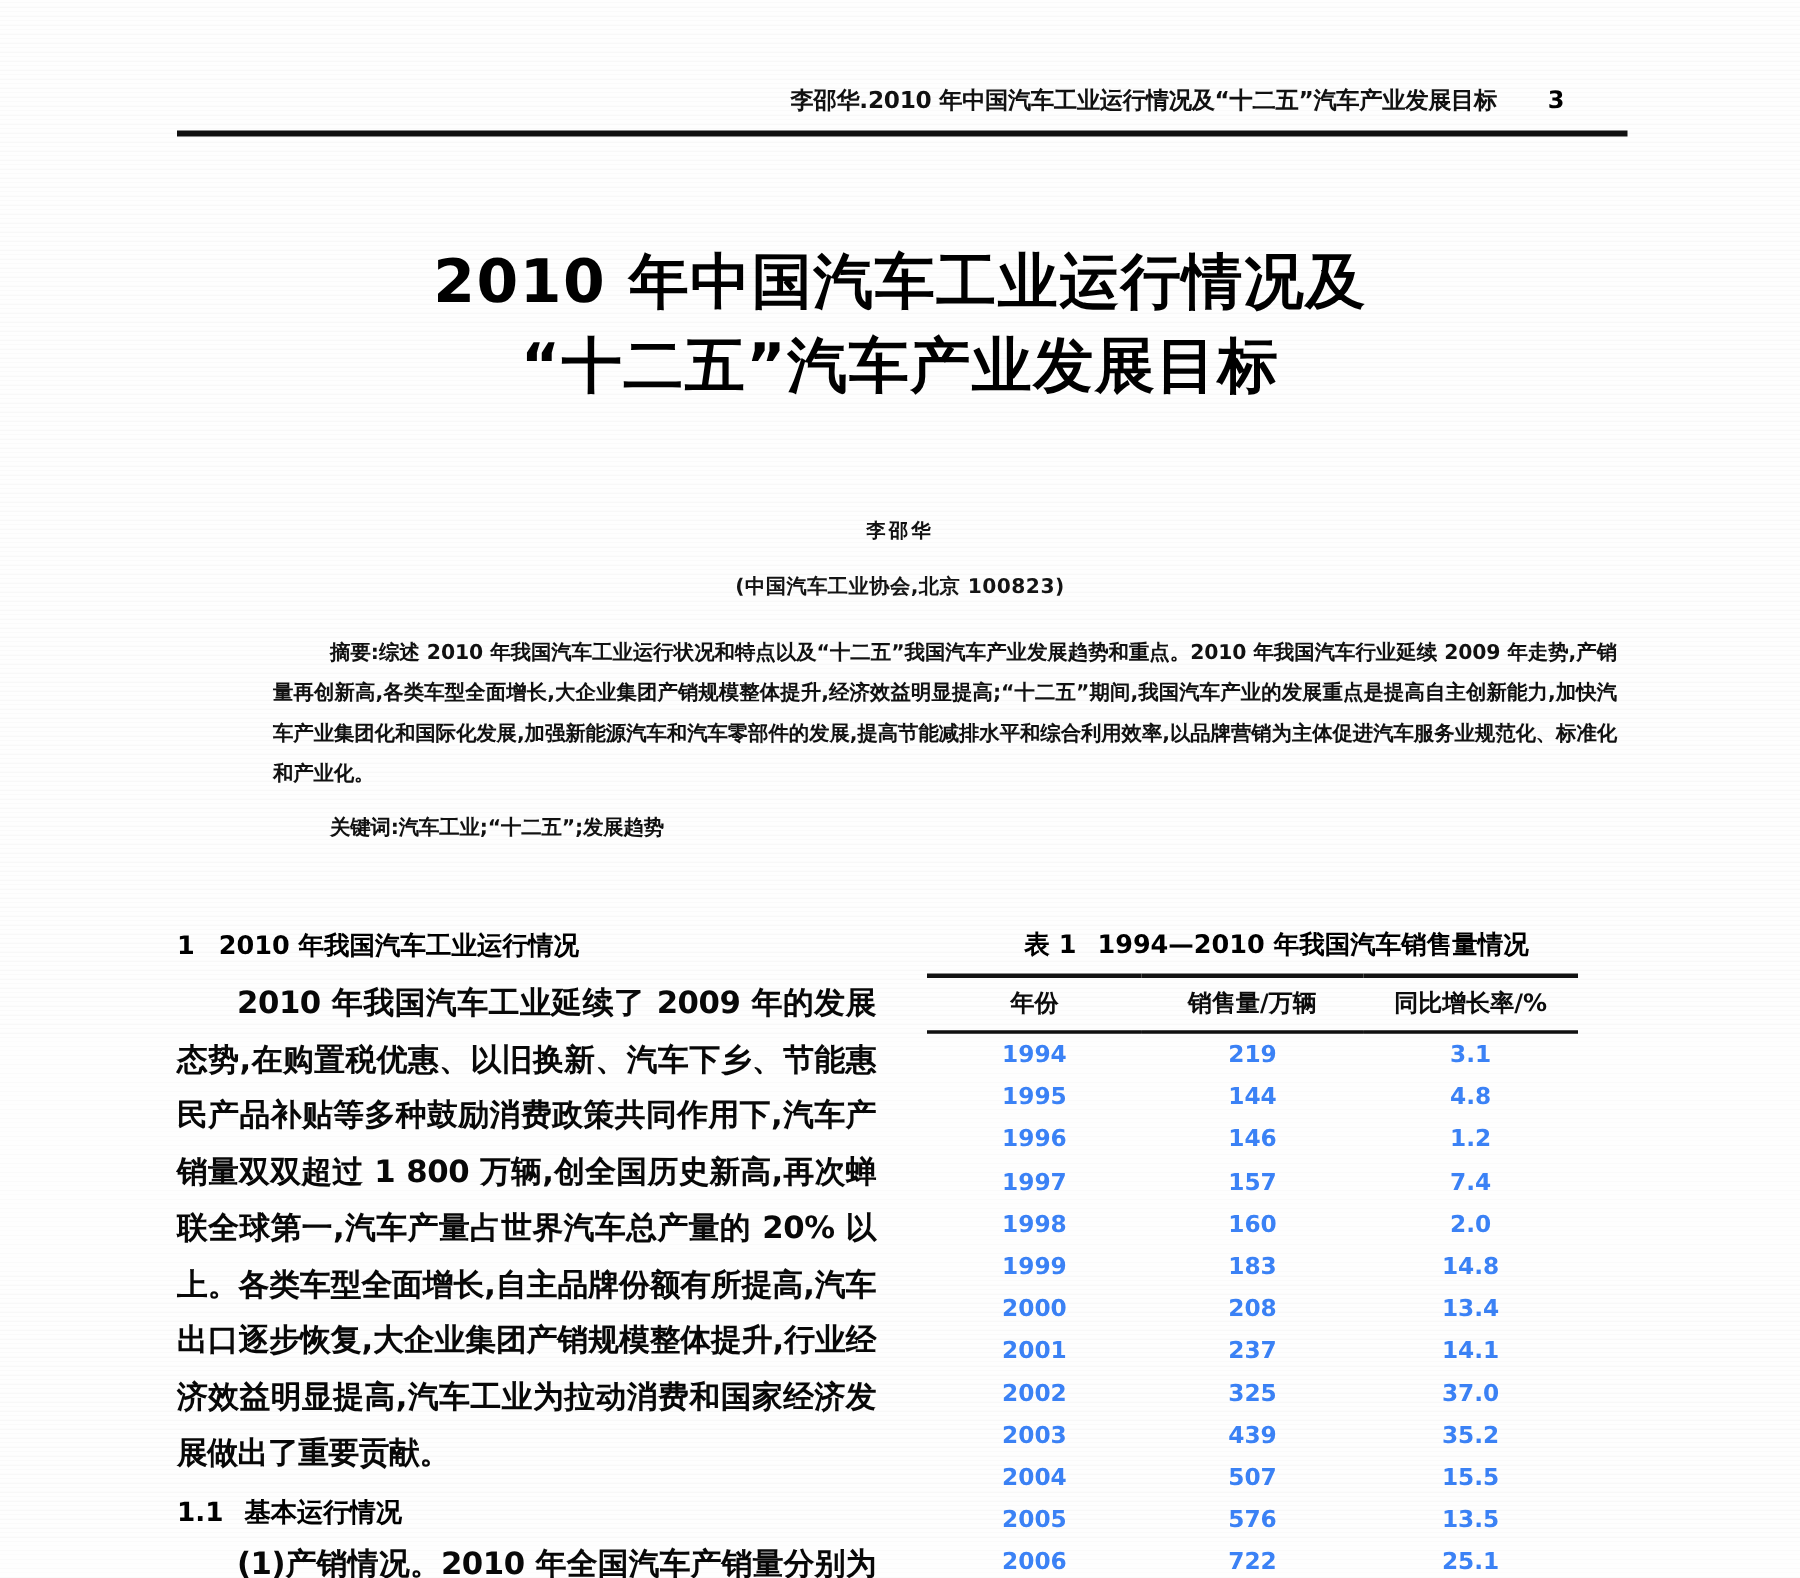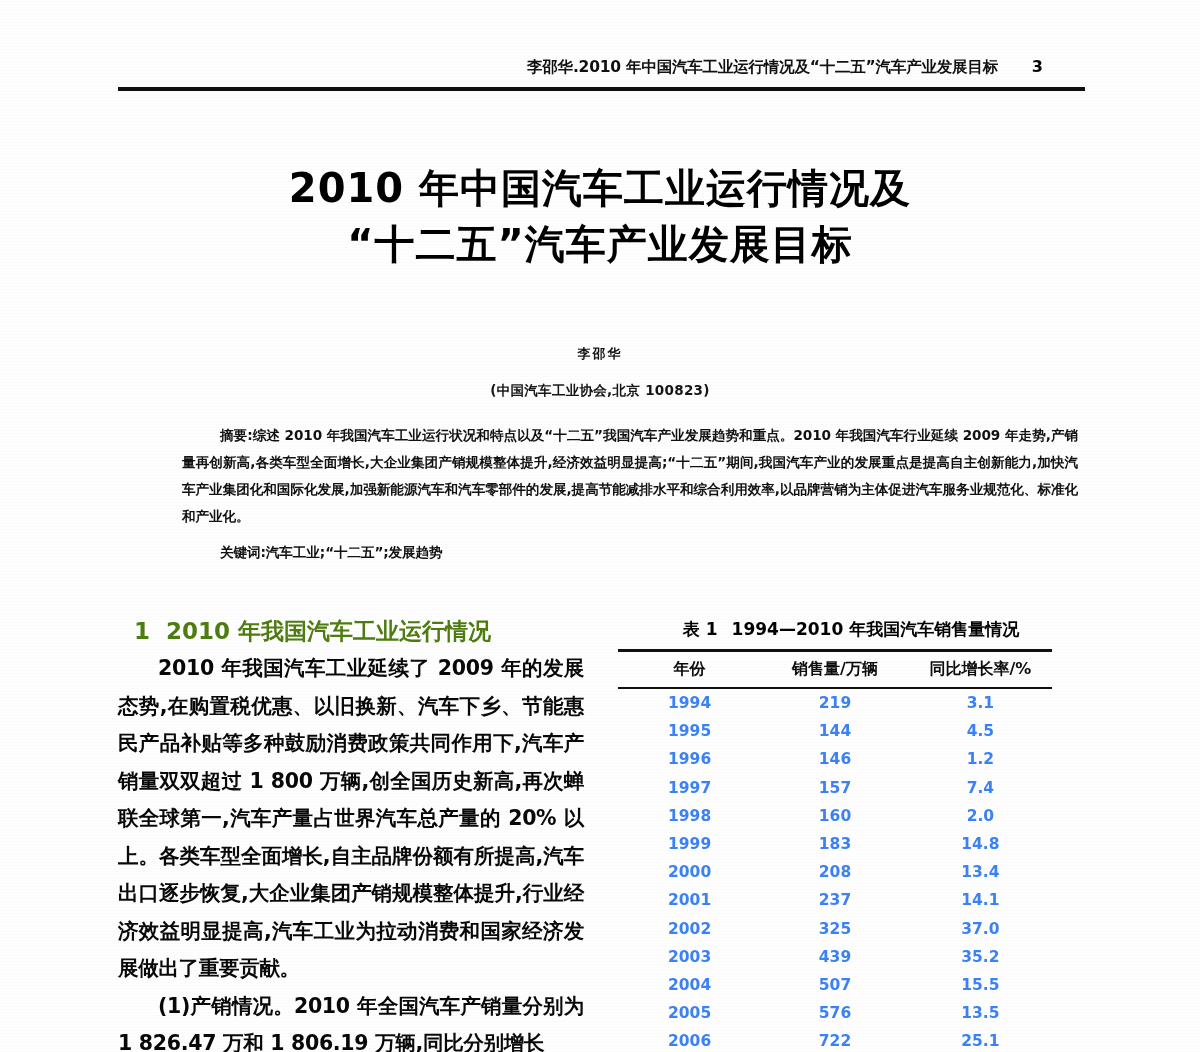--- a/index.html
+++ b/index.html
@@ -148,24 +148,24 @@
   .col-right {
     position: absolute;
     left: 618px;
     top: 618px;
     width: 466px;
   }
 
   .h1 {
     font-family: "DejaVu Sans", "Liberation Sans", sans-serif;
     font-weight: bold;
-    font-size: 23px;
+    font-size: 17px;
     line-height: 26px;
-    margin: 0 0 6px 16px;
-    color: #4d7c0f;
+    margin: 0 0 6px 0;
+    color: #000000;
     filter: blur(0.16px);
   }
   .h1 .num { margin-right: 16px; }
 
   .h2 {
     font-family: "DejaVu Sans", "Liberation Sans", sans-serif;
     font-weight: bold;
     font-size: 17.5px;
     line-height: 26px;
     margin: 8px 0 2px 0;
@@ -263,20 +263,23 @@
     <p class="abstract-p">摘要:综述 2010 年我国汽车工业运行状况和特点以及“十二五”我国汽车产业发展趋势和重点。2010 年我国汽车行业延续 2009 年走势,产销量再创新高,各类车型全面增长,大企业集团产销规模整体提升,经济效益明显提高;“十二五”期间,我国汽车产业的发展重点是提高自主创新能力,加快汽车产业集团化和国际化发展,加强新能源汽车和汽车零部件的发展,提高节能减排水平和综合利用效率,以品牌营销为主体促进汽车服务业规范化、标准化和产业化。</p>
     <p class="keywords-p">关键词:汽车工业;“十二五”;发展趋势</p>
   </div>
 
   <div class="col-left">
     <h2 class="h1">
       <span class="num">1</span><span>2010 年我国汽车工业运行情况</span>
     </h2>
     <p class="body-p">2010 年我国汽车工业延续了 2009 年的发展态势,在购置税优惠、以旧换新、汽车下乡、节能惠民产品补贴等多种鼓励消费政策共同作用下,汽车产销量双双超过 1 800 万辆,创全国历史新高,再次蝉联全球第一,汽车产量占世界汽车总产量的 20% 以上。各类车型全面增长,自主品牌份额有所提高,汽车出口逐步恢复,大企业集团产销规模整体提升,行业经济效益明显提高,汽车工业为拉动消费和国家经济发展做出了重要贡献。</p>
 
+    <h3 class="h2">
+      <span class="num">1.1</span><span>基本运行情况</span>
+    </h3>
     <p class="body-p tight">(1)产销情况。2010 年全国汽车产销量分别为 1 826.47 万和 1 806.19 万辆,同比分别增长</p>
   </div>
 
   <div class="col-right">
     <div class="table-caption">
       <span class="cap-label">表 1</span><span>1994—2010 年我国汽车销售量情况</span>
     </div>
 
     <table class="data">
       <colgroup>
@@ -293,21 +296,21 @@
       </thead>
       <tbody id="table-1-body">
           <tr>
             <td>1994</td>
             <td>219</td>
             <td>3.1</td>
           </tr>
           <tr>
             <td>1995</td>
             <td>144</td>
-            <td>4.5</td>
+            <td>4.8</td>
           </tr>
           <tr>
             <td>1996</td>
             <td>146</td>
             <td>1.2</td>
           </tr>
           <tr>
             <td>1997</td>
             <td>157</td>
             <td>7.4</td>

